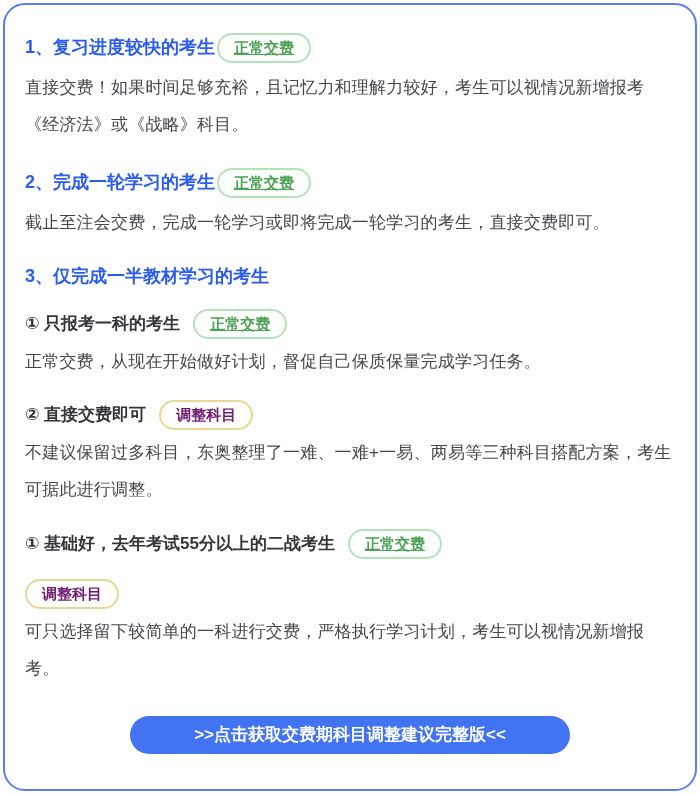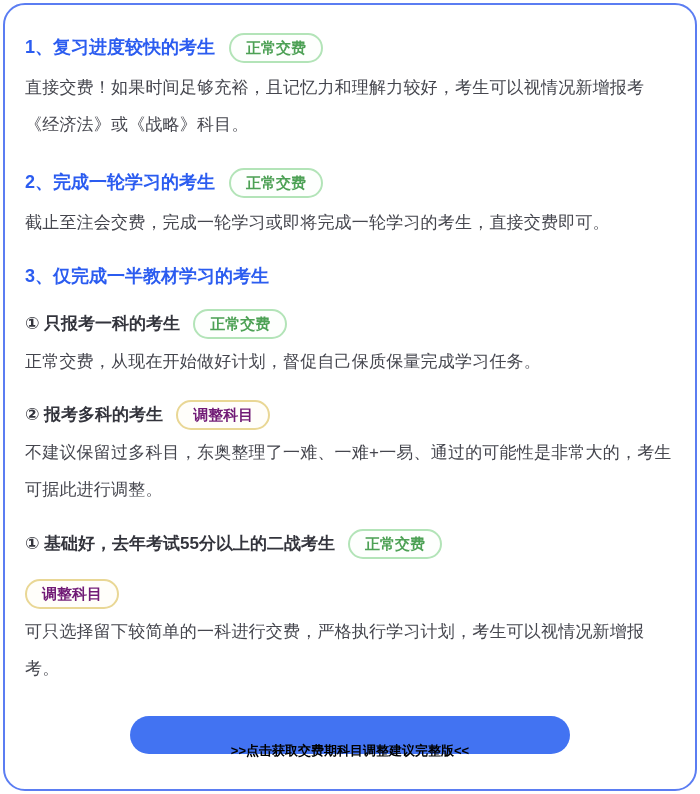--- a/index.html
+++ b/index.html
@@ -21,21 +21,21 @@
     border: 2px solid #5b7df2;
     border-radius: 22px;
     box-sizing: border-box;
     padding: 24px 20px 20px 20px;
     background: #ffffff;
     overflow: hidden;
   }
   .sec-title {
     display: flex;
     align-items: center;
-    gap: 14px;
+    gap: 2px;
     color: #2b5cf0;
     font-size: 18px;
     font-weight: bold;
     margin: 24px 0 6px 0;
     line-height: 1.3;
   }
   .sec-title.first { margin-top: 4px; }
   .sub-item {
     display: flex;
     align-items: center;
@@ -62,44 +62,45 @@
     border-radius: 15px;
     font-size: 15px;
     font-weight: bold;
     white-space: nowrap;
     box-sizing: content-box;
   }
   .badge.green {
     border: 2px solid #b3e4b8;
     color: #4da155;
     background: #fdfffd;
+    text-decoration: underline;
   }
   .badge.yellow {
     border: 2px solid #e9d795;
     color: #701a75;
     background: #fffefa;
   }
   .cta-wrap {
     text-align: center;
     margin-top: 28px;
   }
   .cta-button {
     display: inline-block;
     min-width: 440px;
     height: 38px;
     line-height: 38px;
     border: none;
     border-radius: 19px;
     background: #4273f2;
-    color: #000000;
-    font-size: 13px;
+    color: #ffffff;
+    font-size: 17px;
     font-weight: bold;
     font-family: inherit;
     cursor: pointer;
-    padding: 16px 24px;
+    padding: 0 24px;
     box-sizing: border-box;
   }
 </style>
 </head>
 <body>
 
 <div class="canvas">
   <div class="frame">
 
     <div class="sec-title first">
@@ -118,24 +119,24 @@
       <span>3、仅完成一半教材学习的考生</span>
     </div>
 
     <div class="sub-item">
       <span>① 只报考一科的考生</span>
       <span class="badge green">正常交费</span>
     </div>
     <p class="para">正常交费，从现在开始做好计划，督促自己保质保量完成学习任务。</p>
 
     <div class="sub-item">
-      <span>② 报考多科的考生</span>
+      <span>② 直接交费即可</span>
       <span class="badge yellow">调整科目</span>
     </div>
-    <p class="para">不建议保留过多科目，东奥整理了一难、一难+一易、通过的可能性是非常大的，考生可据此进行调整。</p>
+    <p class="para">不建议保留过多科目，东奥整理了一难、一难+一易、两易等三种科目搭配方案，考生可据此进行调整。</p>
 
 
     <div class="sub-item">
       <span>① 基础好，去年考试55分以上的二战考生</span>
       <span class="badge green">正常交费</span>
     </div>
 
     <div class="sub-item">
       <span class="badge yellow">调整科目</span>
     </div>

